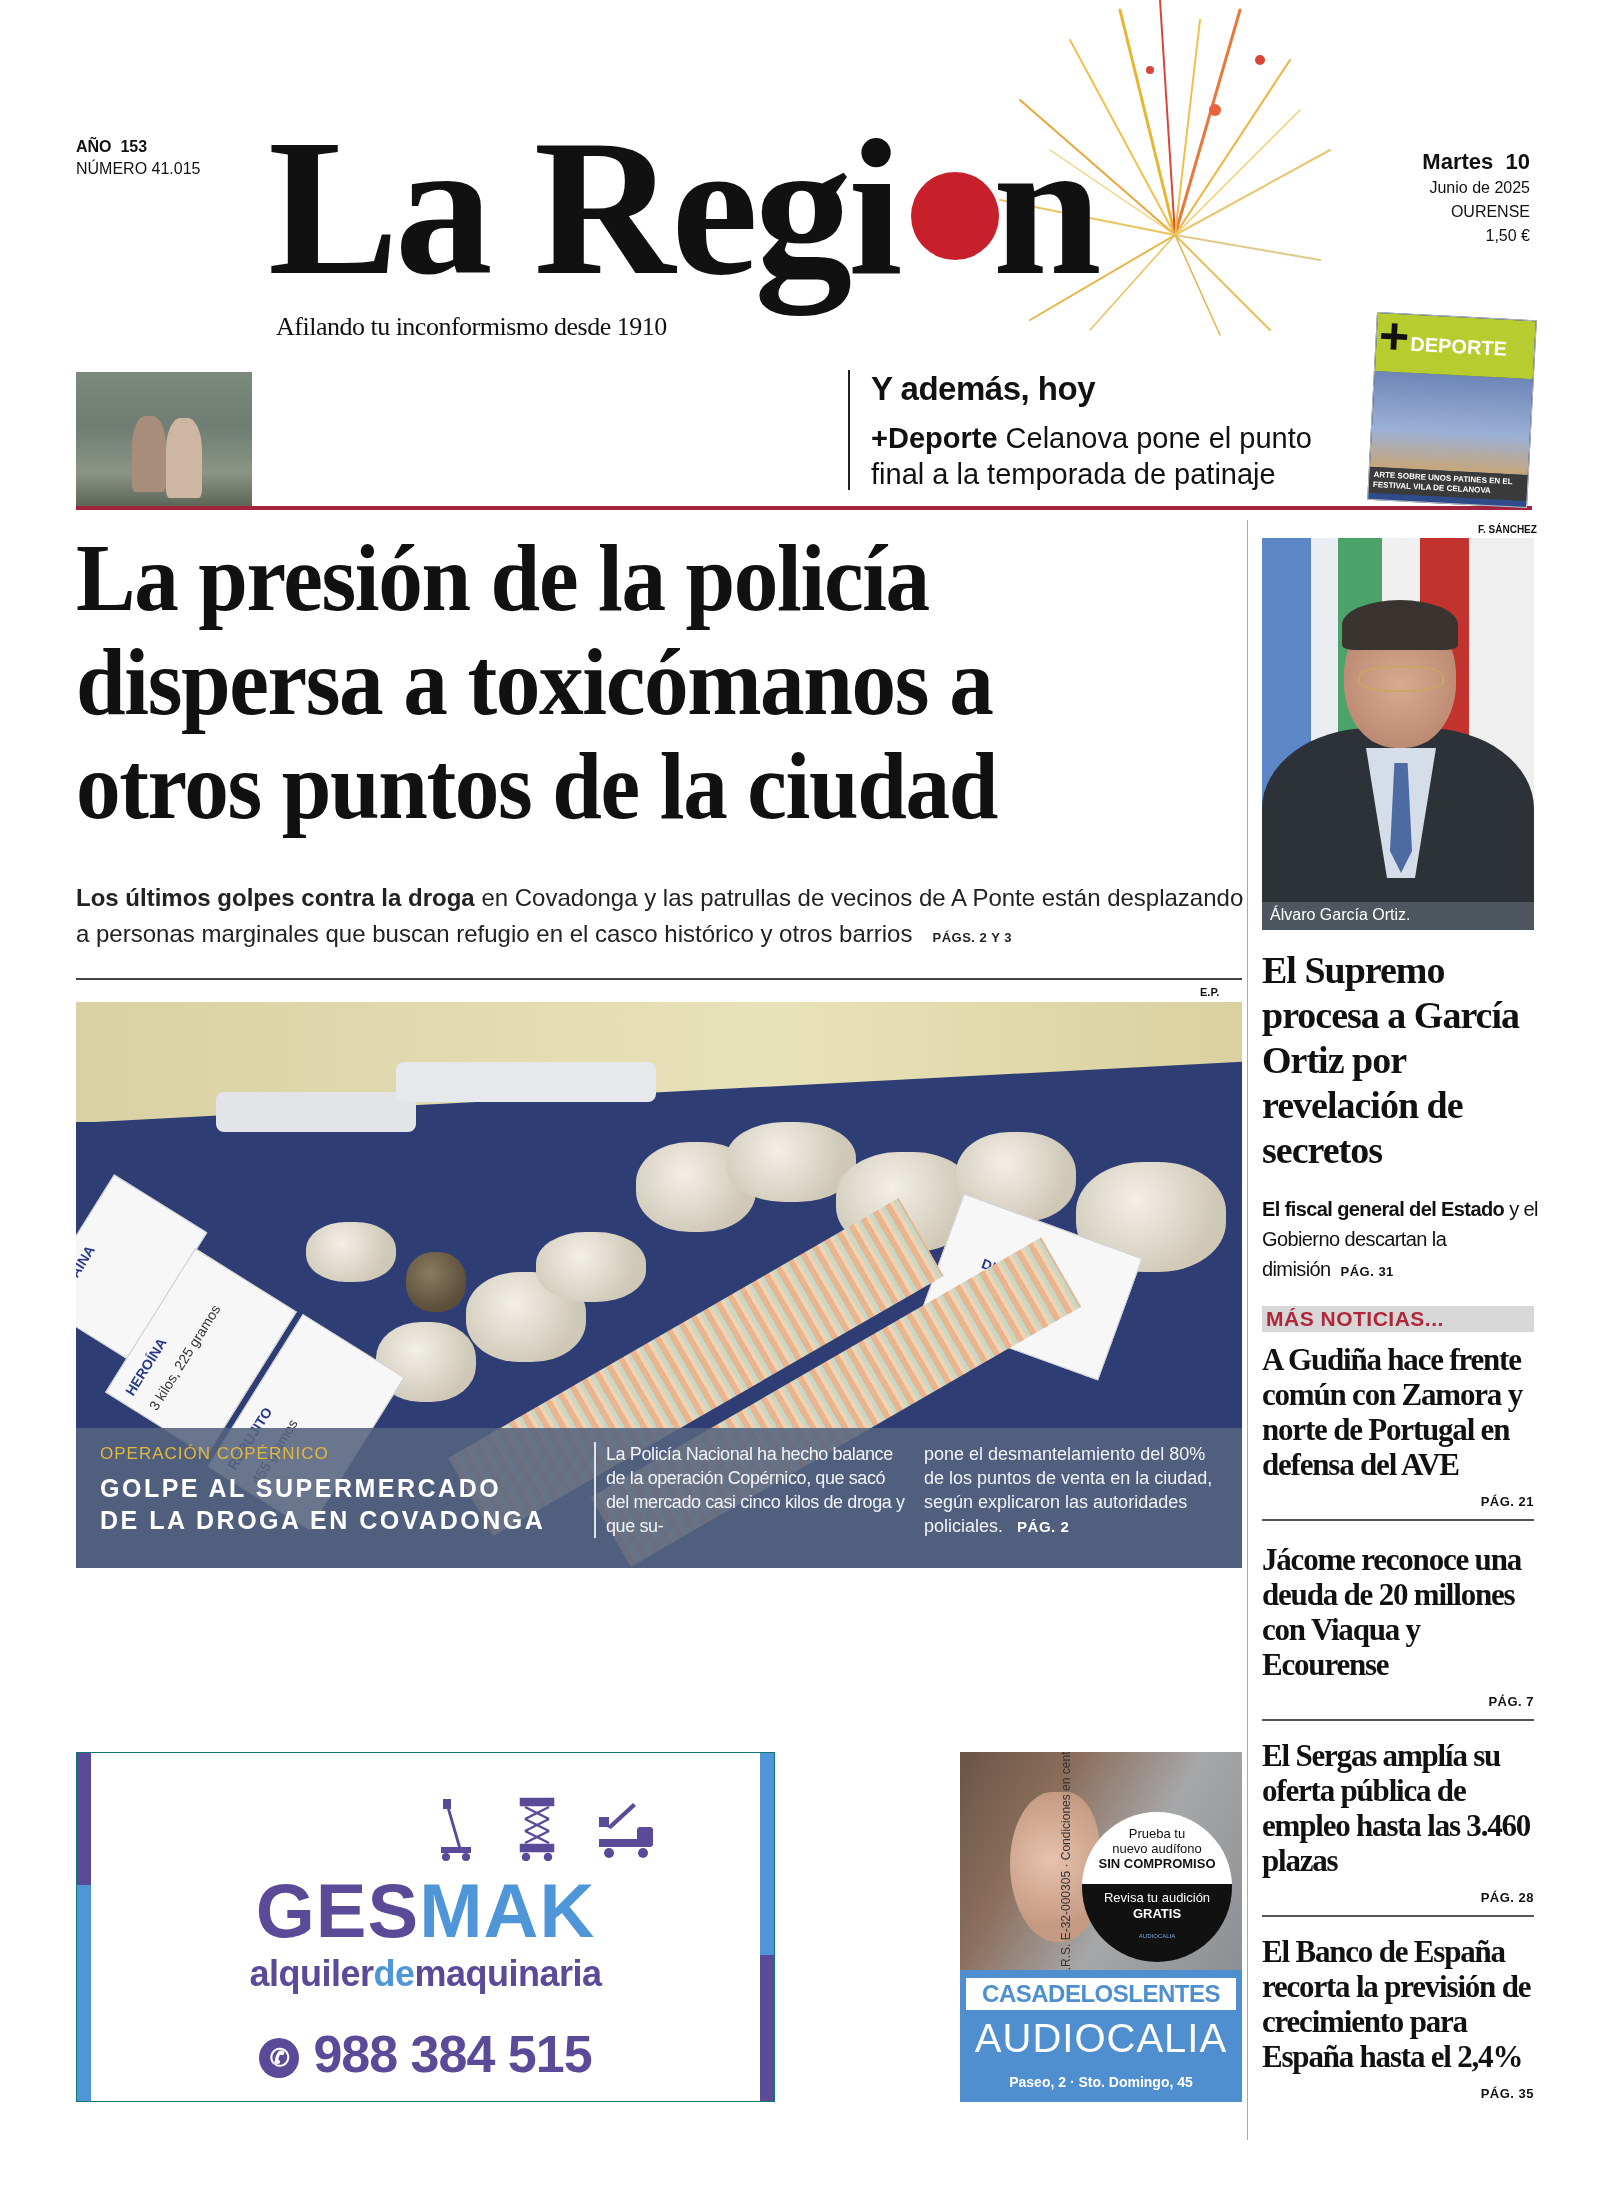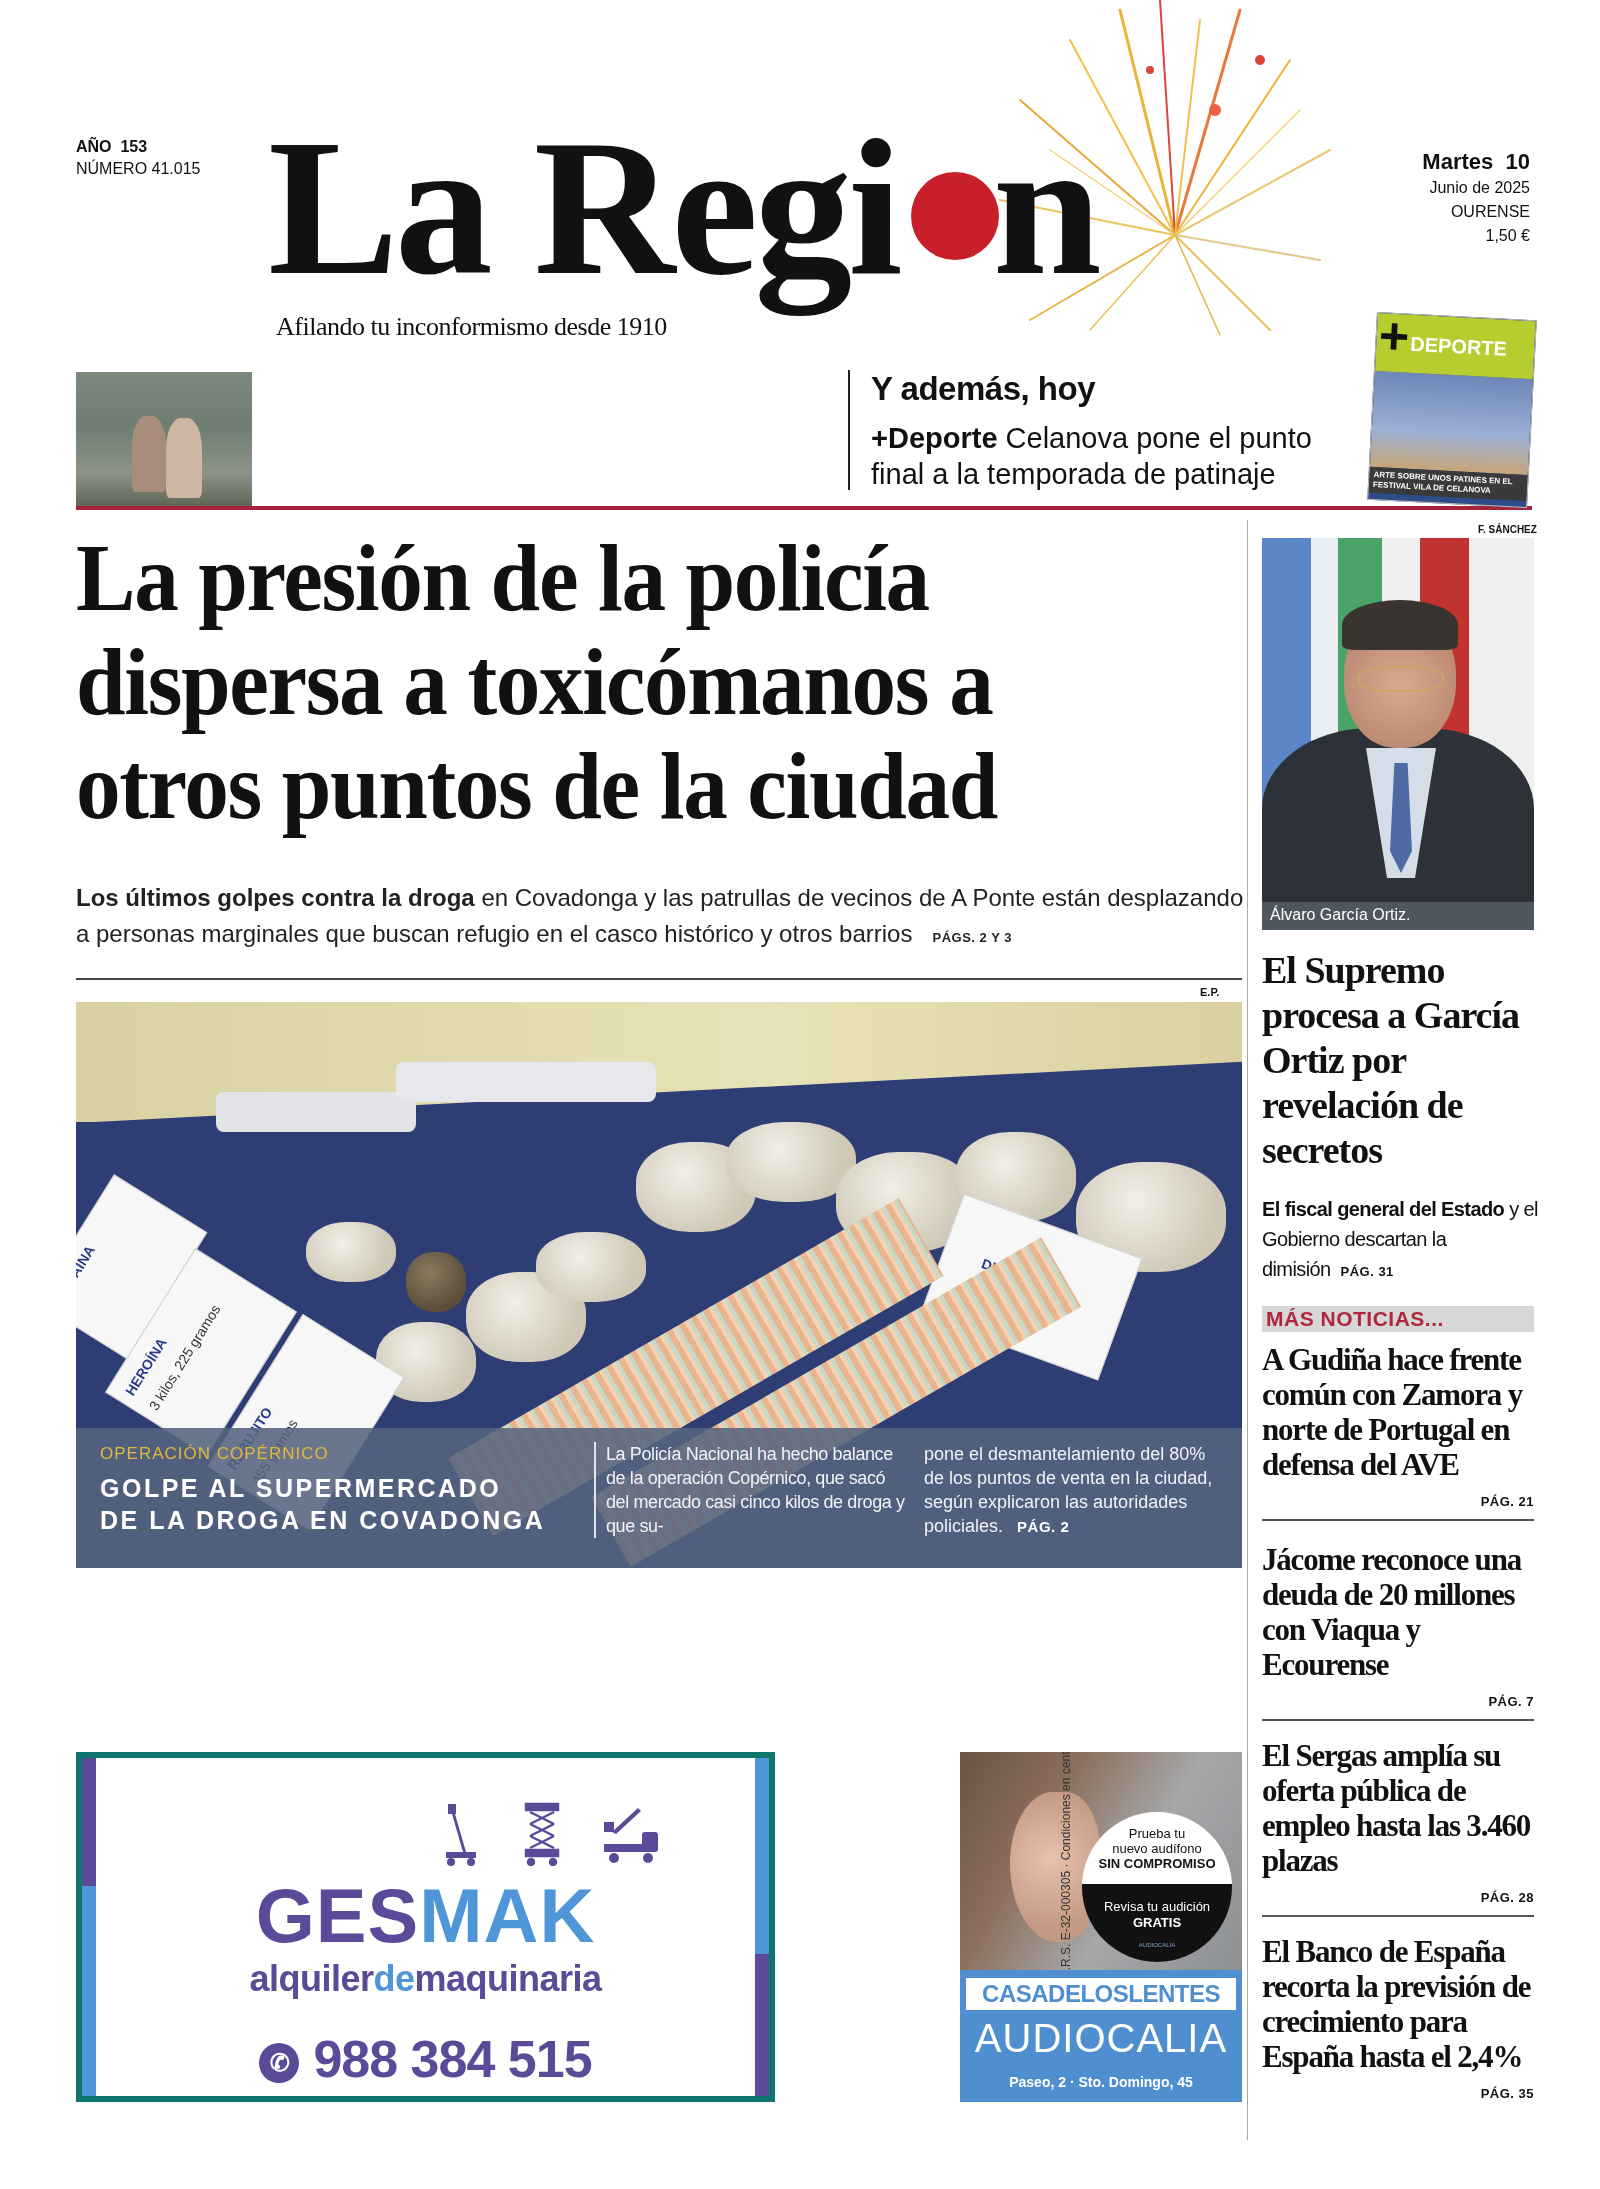--- a/index.html
+++ b/index.html
@@ -60,40 +60,40 @@
   #overlay{left:0;top:426px;width:100%;height:140px;background:rgba(86,100,128,0.88)}
   #overlay .kicker{position:absolute;left:24px;top:16px;font-size:17px;color:#e2b93a;letter-spacing:1px;font-weight:400}
   #overlay .title{position:absolute;left:24px;top:44px;font-size:25px;font-weight:700;color:#fff;letter-spacing:2.5px;line-height:32px}
   #overlay .vbar{position:absolute;left:518px;top:14px;width:2px;height:96px;background:#dfe3ea}
   #overlay .body{position:absolute;top:14px;width:300px;font-size:18px;line-height:24px;color:#f2f3f6}
   #overlay .b1{left:530px;letter-spacing:-0.4px}
   #overlay .b2{left:848px;width:300px}
   #overlay .b2 .pag{color:#fff;font-size:15px;margin-left:14px}
 
   
-  #ad-gesmak{left:76px;top:1752px;width:699px;height:350px;background:#fff;border:6px solid #0f766e;overflow:hidden}
+  #ad-gesmak{left:76px;top:1752px;width:699px;height:350px;background:#fff;border:1px solid #0f766e;overflow:hidden}
   #ad-gesmak .edgeL{position:absolute;left:0;top:0;width:14px;height:100%;background:linear-gradient(180deg,#5a4a98 0 38%,#4f96d8 38% 100%)}
   #ad-gesmak .edgeR{position:absolute;right:0;top:0;width:14px;height:100%;background:linear-gradient(180deg,#4f96d8 0 58%,#5a4a98 58% 100%)}
   #ad-gesmak .icons{position:absolute;left:330px;top:44px;width:280px;height:64px;display:flex;gap:40px;justify-content:center}
   #ad-gesmak .icons svg{height:64px}
   #ad-gesmak .brand{position:absolute;left:0;width:100%;top:118px;text-align:center;font-size:76px;font-weight:900;letter-spacing:1px;line-height:80px}
   #ad-gesmak .brand .g{color:#5a4a98}
   #ad-gesmak .brand .m{color:#4f96d8}
   #ad-gesmak .slog{position:absolute;left:0;width:100%;top:200px;text-align:center;font-size:36px;font-weight:700;color:#5a4a98;letter-spacing:-0.5px}
   #ad-gesmak .slog .de{color:#4f96d8}
   #ad-gesmak .phone{position:absolute;left:0;width:100%;top:271px;text-align:center;font-size:52px;font-weight:700;color:#5a4a98;letter-spacing:-1px}
   #ad-gesmak .phone .pi{display:inline-block;width:40px;height:40px;border-radius:50%;background:#5a4a98;color:#fff;font-size:24px;line-height:40px;vertical-align:6px;margin-right:14px}
 
   #ad-audio{left:960px;top:1752px;width:282px;height:350px;background:#8f9598;overflow:hidden}
   #ad-audio .ph{position:absolute;left:0;top:0;width:100%;height:218px;background:linear-gradient(120deg,#6b5445 0%,#8c6f5c 30%,#a6a7a9 60%,#8c8f92 100%)}
   #ad-audio .ear{position:absolute;left:50px;top:40px;width:90px;height:150px;border-radius:50% 40% 45% 55%;background:radial-gradient(circle at 45% 45%,#e7c2ad,#c49a83 70%)}
   #ad-audio .vert{position:absolute;left:-4px;top:110px;transform:rotate(-90deg);transform-origin:center;font-size:12px;color:#333;white-space:nowrap;width:220px}
   #ad-audio .circle{position:absolute;left:122px;top:60px;width:150px;height:150px;border-radius:50%;overflow:hidden;text-align:center}
   #ad-audio .circle .u{background:#fff;height:72px;padding-top:14px;font-size:13px;line-height:15px;color:#111}
-  #ad-audio .circle .l{background:#111;height:78px;padding-top:15px;font-size:13px;line-height:16px;color:#fff}
+  #ad-audio .circle .l{background:#111;height:78px;padding-top:6px;font-size:13px;line-height:16px;color:#fff}
   #ad-audio .circle .mini{font-size:6px;color:#7fa6d6;margin-top:6px}
   #ad-audio .foot{position:absolute;left:0;top:218px;width:100%;height:132px;background:#4f8fcf}
   #ad-audio .casa{position:absolute;left:6px;top:8px;width:270px;height:32px;background:#fff;color:#4f8fcf;font-size:24px;font-weight:700;text-align:center;line-height:32px;letter-spacing:-0.5px}
   #ad-audio .casa .thin{font-weight:700}
   #ad-audio .audi{position:absolute;left:0;width:100%;top:46px;text-align:center;font-size:40px;color:#fff;letter-spacing:1px}
   #ad-audio .addr{position:absolute;left:0;width:100%;top:104px;text-align:center;font-size:14px;color:#fff;font-weight:700}
 
   
   #sidebar-credit{left:1478px;top:524px;font-size:10px;font-weight:700}
   #side-photo{left:1262px;top:538px;width:272px;height:392px;background:linear-gradient(90deg,#5b86c7 0 18%,#eaeef3 18% 28%,#4ba36a 28% 44%,#f0f0f0 44% 58%,#c2322e 58% 76%,#efefef 76% 100%);overflow:hidden}

